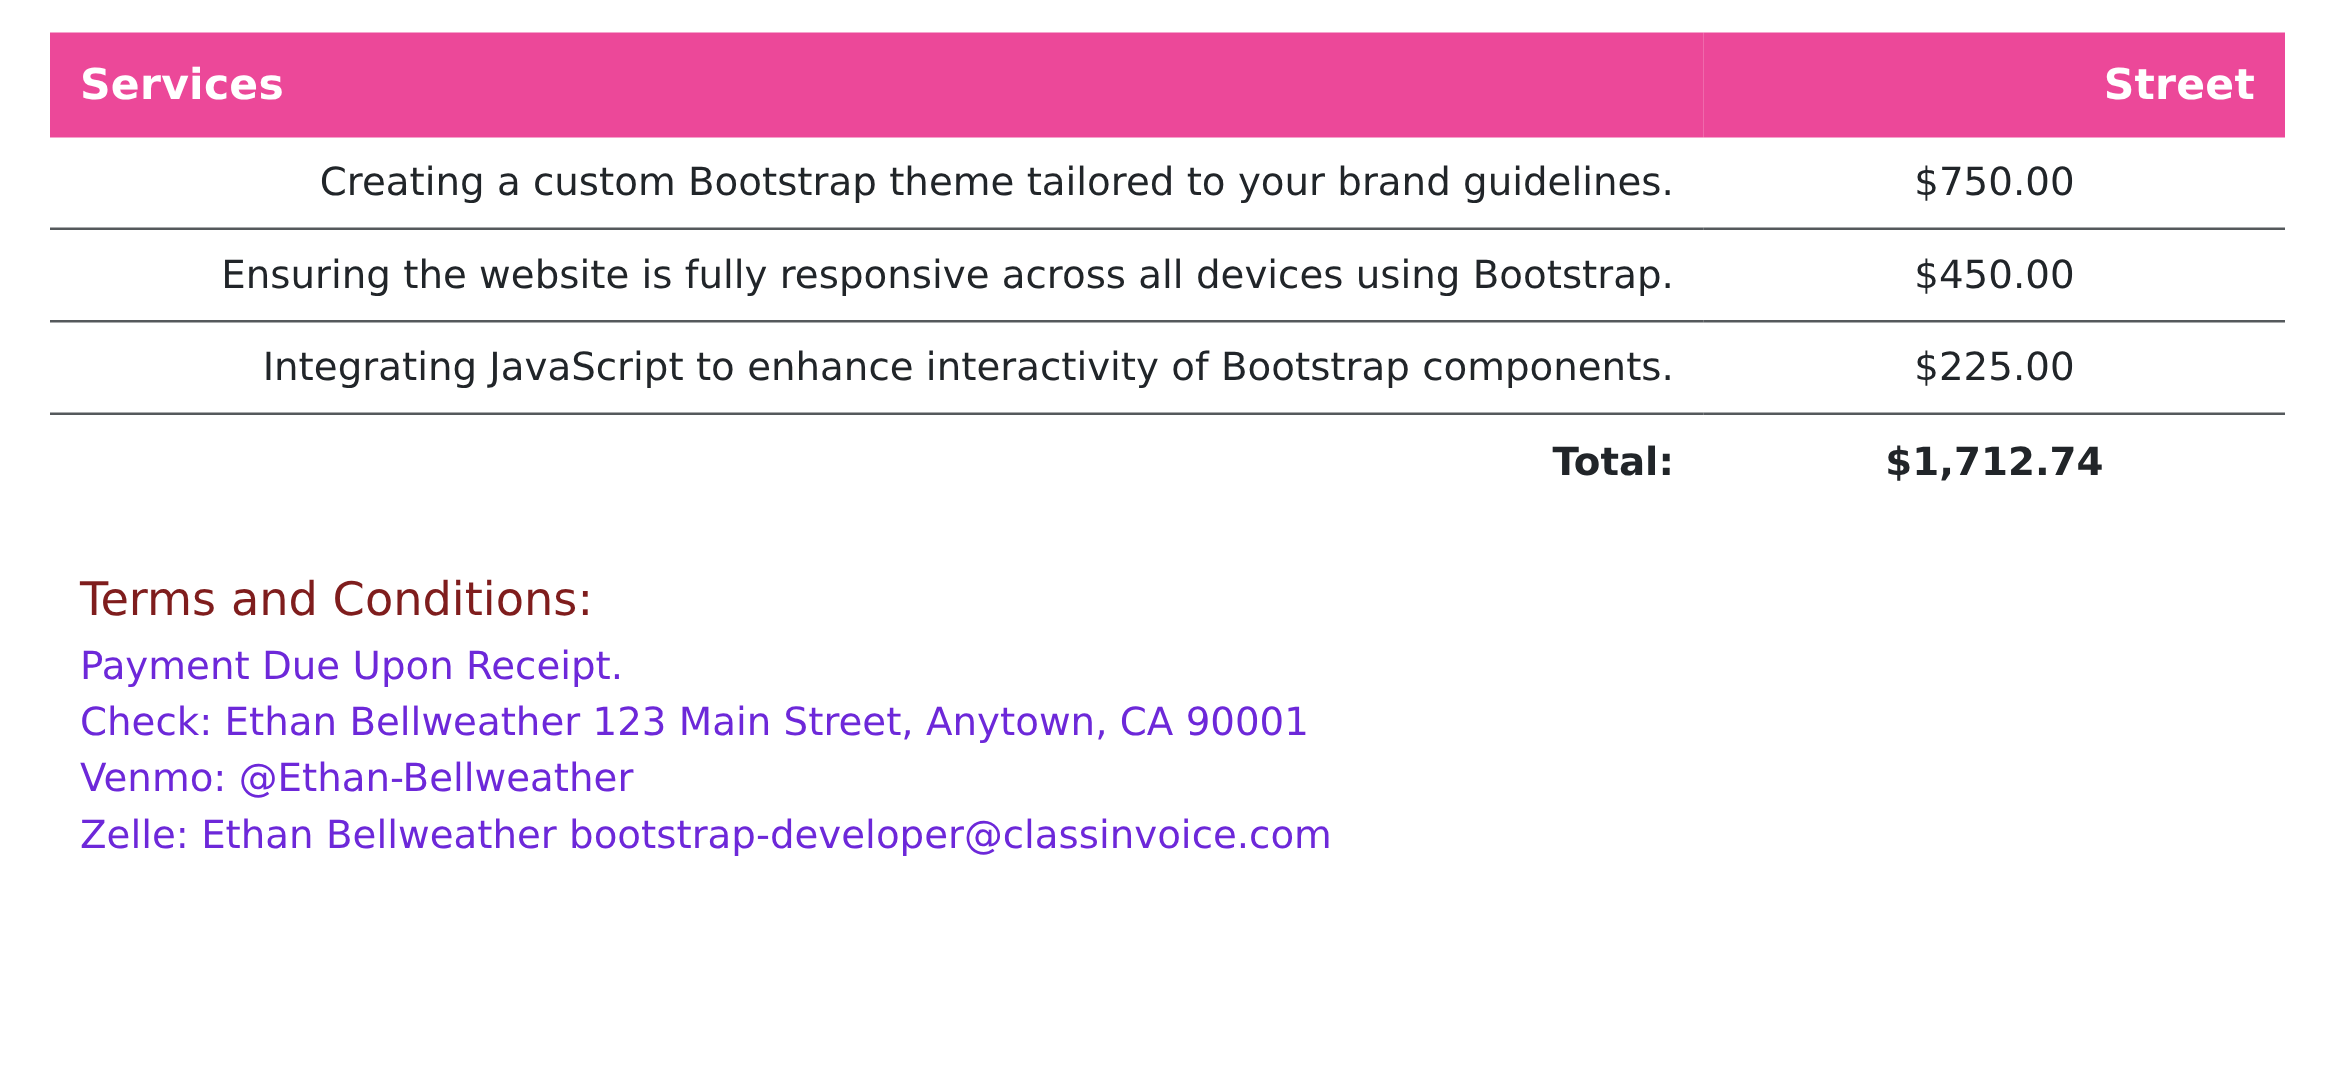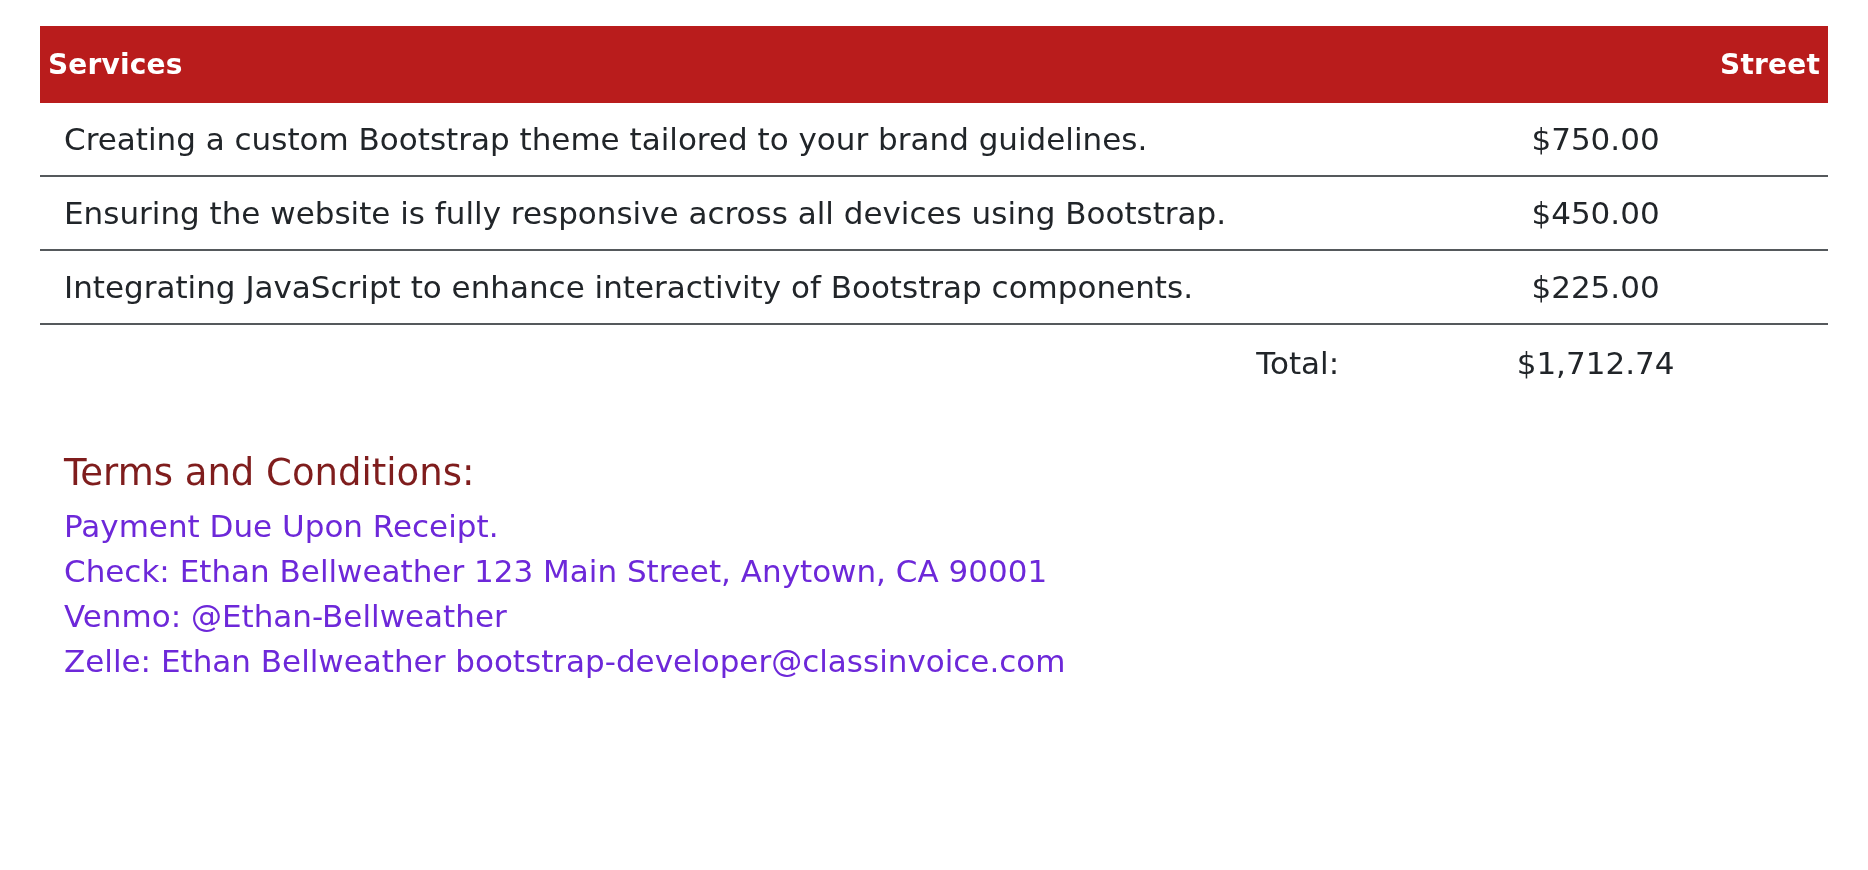--- a/index.html
+++ b/index.html
@@ -17,45 +17,46 @@
   .invoice {
     padding: 26px 40px 0 40px;
     box-sizing: border-box;
   }
   table.services {
     width: 100%;
     border-collapse: collapse;
     table-layout: fixed;
   }
   table.services thead th {
-    background: #b91c1c;
+    background: #ec4899;
     color: #ffffff;
-    font-size: 28px;
+    font-size: 34px;
     font-weight: bold;
-    padding: 22px 8px;
+    padding: 22px 24px;
     text-align: left;
     letter-spacing: 0.2px;
   }
   table.services thead th.price-col {
     text-align: right;
   }
   table.services tbody td {
     font-size: 31px;
     padding: 18px 24px;
     border-bottom: 2px solid #55595c;
     vertical-align: middle;
     font-weight: 400;
+    text-align: right;
   }
   table.services tbody td.price-cell {
     text-align: center;
     white-space: nowrap;
   }
   table.services tbody tr.total-row td {
     border-bottom: none;
-    font-weight: normal;
+    font-weight: bold;
     font-size: 31px;
     padding-top: 20px;
   }
   td.total-label {
     text-align: right;
   }
   .terms {
     margin-top: 52px;
     padding: 0 24px;
   }

